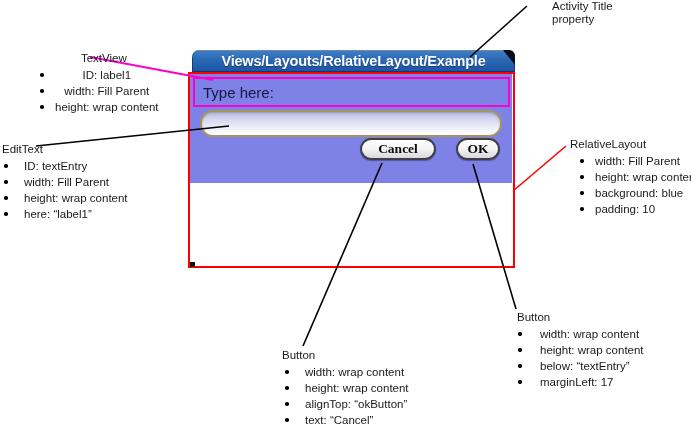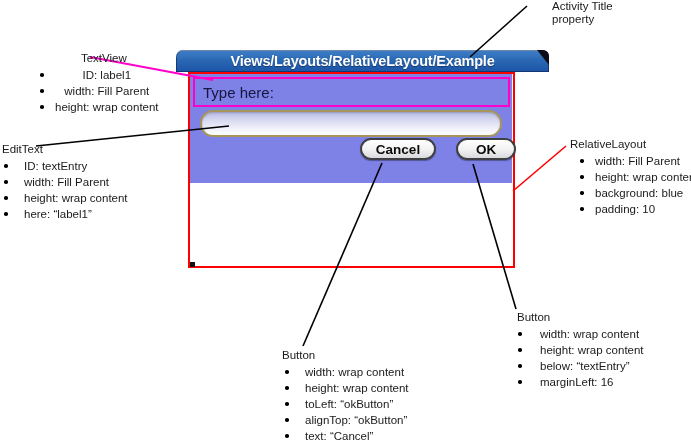--- a/index.html
+++ b/index.html
@@ -4,21 +4,21 @@
 <style>
   * { margin:0; padding:0; box-sizing:border-box; }
   html,body { background:#fff; }
   body { font-family:"Liberation Sans", sans-serif; }
   .canvas {
     position:relative; width:691px; height:440px; background:#fff; overflow:hidden;
   }
 
   
   .titlebar {
-    position:absolute; left:176px; top:50px; width:373px; height:22px;
+    position:absolute; left:192px; top:50px; width:323px; height:22px;
     background:linear-gradient(180deg, var(--titlebar-top,#4080c8) 0%, #2a68b4 45%, var(--titlebar-bottom,#1c53a6) 100%);
     border-radius:7px 7px 0 0;
     box-shadow:inset 0 1px 0 rgba(255,255,255,.35), inset 0 0 0 1px rgba(10,30,70,.55);
     display:flex; align-items:center; justify-content:center;
   }
   .titlebar .title-text {
     color:#fff; font-weight:bold; font-size:14.5px; letter-spacing:-0.2px;
     white-space:nowrap; text-shadow:0 1px 1px rgba(0,0,0,.4);
   }
   .corner-notch {
@@ -48,24 +48,24 @@
     background:linear-gradient(180deg,#b7bbe2 0%, #d7d9f0 35%, #f2f3fb 75%, #ffffff 100%);
     box-shadow:inset 0 1px 2px rgba(80,80,120,.35);
     outline:none; padding:0 10px; font-size:13px; color:#222;
   }
   .app-btn {
     position:absolute; height:22px; border:2px solid #3f3f46; border-radius:11px;
     background:linear-gradient(180deg,#ffffff 0%, #f1f1f1 55%, #d9d9dc 100%);
     box-shadow:0 1px 1px rgba(0,0,0,.35);
     display:flex; align-items:center; justify-content:center;
     font-size:13.5px; font-weight:600; color:#0b0b0b; cursor:pointer;
-    font-family:Liberation Sans, sans-serif; padding:0;
+    font-family:Liberation Serif, serif; padding:0;
   }
   .btn-cancel { left:360px; top:138px; width:76px; }
-  .btn-ok     { left:456px; top:138px; width:60px; }
+  .btn-ok     { left:456px; top:138px; width:44px; }
   .corner-mark { position:absolute; left:190px; top:262px; width:5px; height:5px; background:#111; }
 
   
   .ann { position:absolute; font-size:11.5px; color:#1a1a1a; }
   .ann .hd { line-height:14px; white-space:nowrap; }
   .ann ul { list-style:none; margin:2px 0 0 0; }
   .ann li { position:relative; line-height:16px; white-space:nowrap; padding-left:var(--text-x,20px); }
   .ann li::before {
     content:""; position:absolute; left:var(--dot-x,2px); top:6px;
     width:3.5px; height:3.5px; border-radius:50%; background:#000;
@@ -146,29 +146,28 @@
       <li>background: blue</li>
       <li>padding: 10</li>
     </ul>
   </div>
 
   <div class="ann ann-cancel">
     <div class="hd">Button</div>
     <ul>
       <li>width: wrap content</li>
       <li>height: wrap content</li>
-      <li>toLeft: “okButton”</li>
       <li>alignTop: “okButton”</li>
       <li>text: “Cancel”</li>
     </ul>
   </div>
 
   <div class="ann ann-ok">
     <div class="hd">Button</div>
     <ul>
       <li>width: wrap content</li>
       <li>height: wrap content</li>
       <li>below: “textEntry”</li>
-      <li>marginLeft: 16</li>
+      <li>marginLeft: 17</li>
     </ul>
   </div>
 
 </div>
 
 </body></html>

